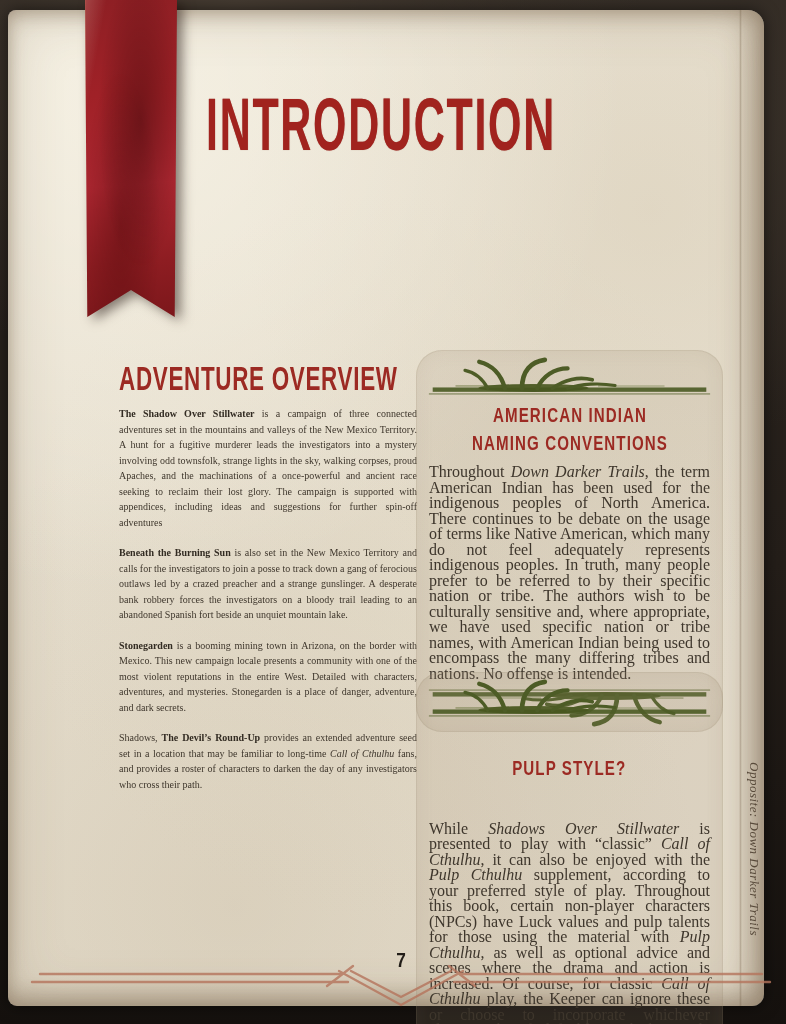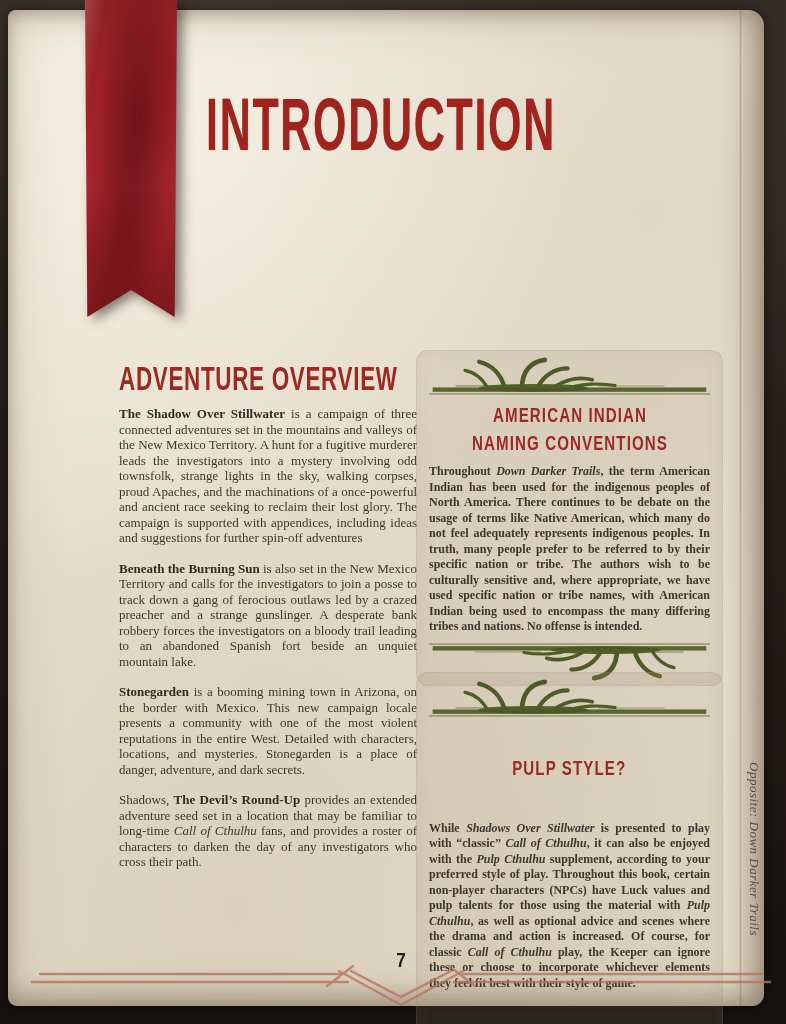--- a/index.html
+++ b/index.html
@@ -60,48 +60,47 @@
   .section-heading{
     margin:0 0 8px 0;
     font-family:"Liberation Sans",sans-serif;font-weight:700;font-size:33px;
     letter-spacing:1px;color:#9c2a23;white-space:nowrap;
     transform:scaleX(.68);transform-origin:left top;
   }
 
   
   .left-col{position:absolute;left:111px;top:350px;width:298px;z-index:2;}
   .left-col p{
-    margin:0 0 15px 0;font-size:13px;line-height:15.5px;color:#3e362c;
+    margin:0 0 15px 0;font-size:10px;line-height:15.5px;color:#3e362c;
     text-align:justify;
   }
   .seg-b{font-weight:700;color:#322b22;}
   .seg-i{font-style:italic;}
 
   
   .box{
     position:absolute;left:408px;width:307px;z-index:2;
     background:rgba(168,152,124,.16);
-    border-radius:12px;
+    border-radius:26px;
     box-shadow:inset 0 0 0 1px rgba(150,135,110,.15), inset 0 0 18px rgba(150,135,110,.12);
     display:flex;flex-direction:column;box-sizing:border-box;
   }
   .box1{top:340px;min-height:306px;}
   .box2{top:662px;min-height:276px;gap:31px;}
   .divider{width:285px;height:40px;margin:7px auto 0;display:block;flex:0 0 auto;}
   .divider.bottom{transform:rotate(180deg);margin:auto auto 5px;}
   .sidebar-heading{
     margin:4px auto 8px;max-width:272px;
     font-family:"Liberation Sans",sans-serif;font-weight:700;font-size:21px;
     letter-spacing:1.5px;line-height:1.32;color:#9c2a23;text-align:center;
     transform:scaleX(.72);transform-origin:center top;
   }
   .box-text{
-    margin:0;padding:0 13px 6px;font-size:12px;line-height:15.5px;color:#3e362c;
+    margin:0;padding:0 13px 6px;font-size:16px;line-height:15.5px;color:#3e362c;
     text-align:justify;
-    font-weight:bold;
   }
 
   
   .footer-ornament{position:absolute;left:18px;top:952px;width:750px;height:46px;z-index:2;}
   .footer-ornament svg{width:100%;height:100%;display:block;}
   .page-number{
     position:absolute;left:378px;top:938px;width:30px;z-index:3;
     font-family:"Liberation Sans",sans-serif;font-weight:700;font-size:21px;
     color:#211d18;text-align:center;transform:scaleX(.82);
   }
@@ -141,21 +140,21 @@
 <div class="stage">
 
   <div class="paper">
 
     <h1 class="title">INTRODUCTION</h1>
 
     <div class="left-col">
       <h2 class="section-heading">ADVENTURE OVERVIEW</h2>
       <p><span class="seg-b">The Shadow Over Stillwater</span><span> is a campaign of three connected adventures set in the mountains and valleys of the New Mexico Territory. A hunt for a fugitive murderer leads the investigators into a mystery involving odd townsfolk, strange lights in the sky, walking corpses, proud Apaches, and the machinations of a once-powerful and ancient race seeking to reclaim their lost glory. The campaign is supported with appendices, including ideas and suggestions for further spin-off adventures</span></p>
       <p><span class="seg-b">Beneath the Burning Sun</span><span> is also set in the New Mexico Territory and calls for the investigators to join a posse to track down a gang of ferocious outlaws led by a crazed preacher and a strange gunslinger. A desperate bank robbery forces the investigators on a bloody trail leading to an abandoned Spanish fort beside an unquiet mountain lake.</span></p>
-      <p><span class="seg-b">Stonegarden</span><span> is a booming mining town in Arizona, on the border with Mexico. This new campaign locale presents a community with one of the most violent reputations in the entire West. Detailed with characters, locations, and mysteries. Stonegarden is a place of danger, adventure, and dark secrets.</span></p>
+      <p><span class="seg-b">Stonegarden</span><span> is a booming mining town in Arizona, on the border with Mexico. This new campaign locale presents a community with one of the most violent reputations in the entire West. Detailed with characters, adventures, and mysteries. Stonegarden is a place of danger, adventure, and dark secrets.</span></p>
       <p><span>Shadows, </span><span class="seg-b">The Devil’s Round-Up</span><span> provides an extended adventure seed set in a location that may be familiar to long-time </span><span class="seg-i">Call of Cthulhu</span><span> fans, and provides a roster of characters to darken the day of any investigators who cross their path.</span></p>
     </div>
 
     <aside class="box box1">
       <svg class="divider top" viewBox="0 0 300 42">
           <use href="#tentdiv"></use>
         </svg>
       <h3 class="sidebar-heading">AMERICAN INDIAN NAMING CONVENTIONS</h3>
       <p class="box-text"><span>Throughout </span><span class="seg-i">Down Darker Trails</span><span>, the term American Indian has been used for the indigenous peoples of North America. There continues to be debate on the usage of terms like Native American, which many do not feel adequately represents indigenous peoples. In truth, many people prefer to be referred to by their specific nation or tribe. The authors wish to be culturally sensitive and, where appropriate, we have used specific nation or tribe names, with American Indian being used to encompass the many differing tribes and nations. No offense is intended.</span></p>
       <svg class="divider bottom" viewBox="0 0 300 42">

